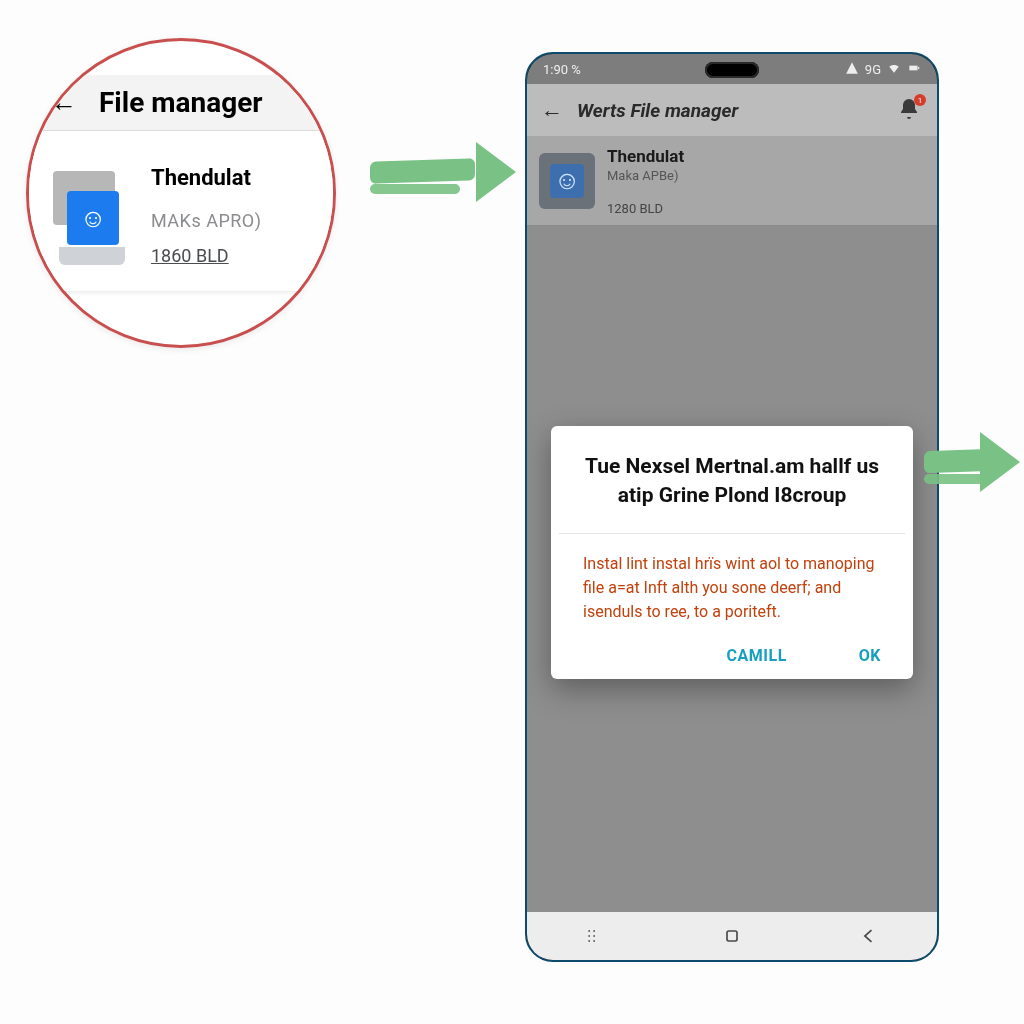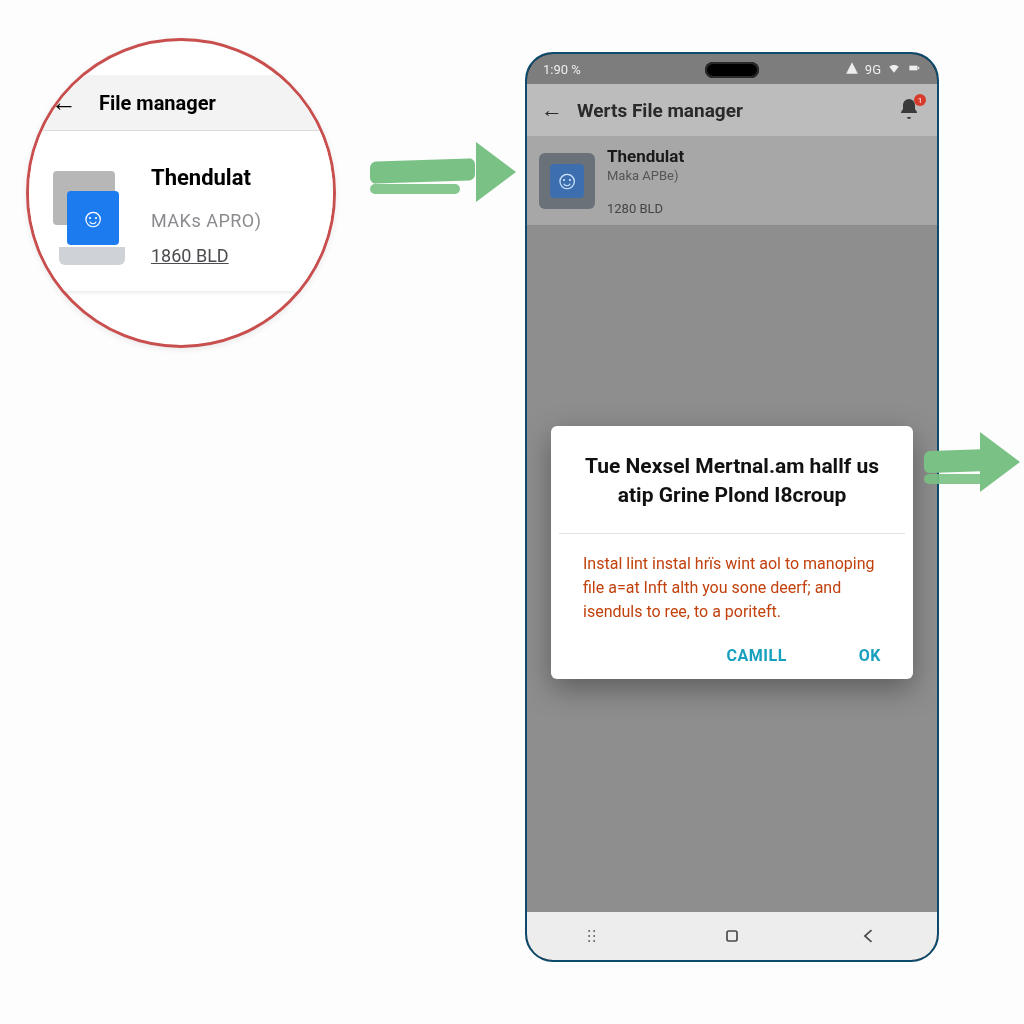--- a/index.html
+++ b/index.html
@@ -20,21 +20,21 @@
   .callout .header {
     position: absolute;
     top: 34px; left: 0; right: 0;
     height: 56px;
     background: #f3f3f3;
     border-bottom: 1px solid #ddd;
     display: flex; align-items: center;
     padding-left: 22px;
   }
   .callout .back { font-size: 26px; font-weight: 500; margin-right: 22px; }
-  .callout .title { font-size: 20px; font-weight: 700; }
+  .callout .title { font-size: 28px; font-weight: 700; }
   .callout .row {
     position: absolute;
     top: 90px; left: 0; right: 0;
     height: 160px;
     background: #fff;
     display: flex; align-items: center;
     padding: 18px 10px 10px 18px;
     box-shadow: 0 2px 4px rgba(0,0,0,.08);
   }
   .callout .app-icon {
@@ -108,21 +108,21 @@
     padding:0 16px;
   }
   .phone .status .right{display:flex;gap:6px;align-items:center;}
   .phone .status svg{width:14px;height:14px;fill:#eee;}
   .phone .topbar{
     position:absolute; top:30px; left:0; right:0; height:52px;
     background:#bcbcbc;
     display:flex; align-items:center; padding:0 14px;
   }
   .phone .topbar .back{font-size:22px;color:#2a2a2a;}
-  .phone .topbar .title{font-size:19px;font-weight:700;color:#2a2a2a;margin-left:14px;}
+  .phone .topbar .title{font-size:19px;font-weight:700;color:#2a2a2a;margin-left:14px;font-style:italic;}
   .phone .topbar .bell{
     margin-left:auto; position:relative; width:26px;height:26px;
   }
   .phone .topbar .bell svg{width:24px;height:24px;fill:#3a3a3a;}
   .phone .topbar .bell-badge{
     position:absolute; top:-3px; right:-3px; width:12px;height:12px;
     background:#d83a2b;border-radius:50%;color:#fff;font-size:8px;
     display:flex;align-items:center;justify-content:center;
   }
   .phone .body{

